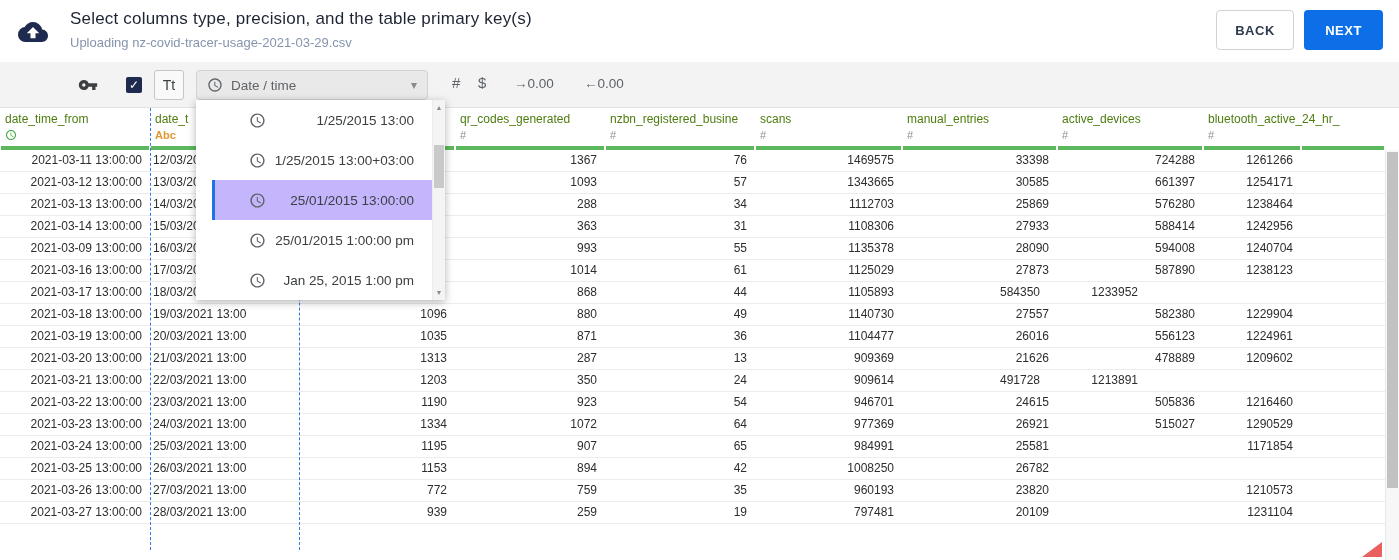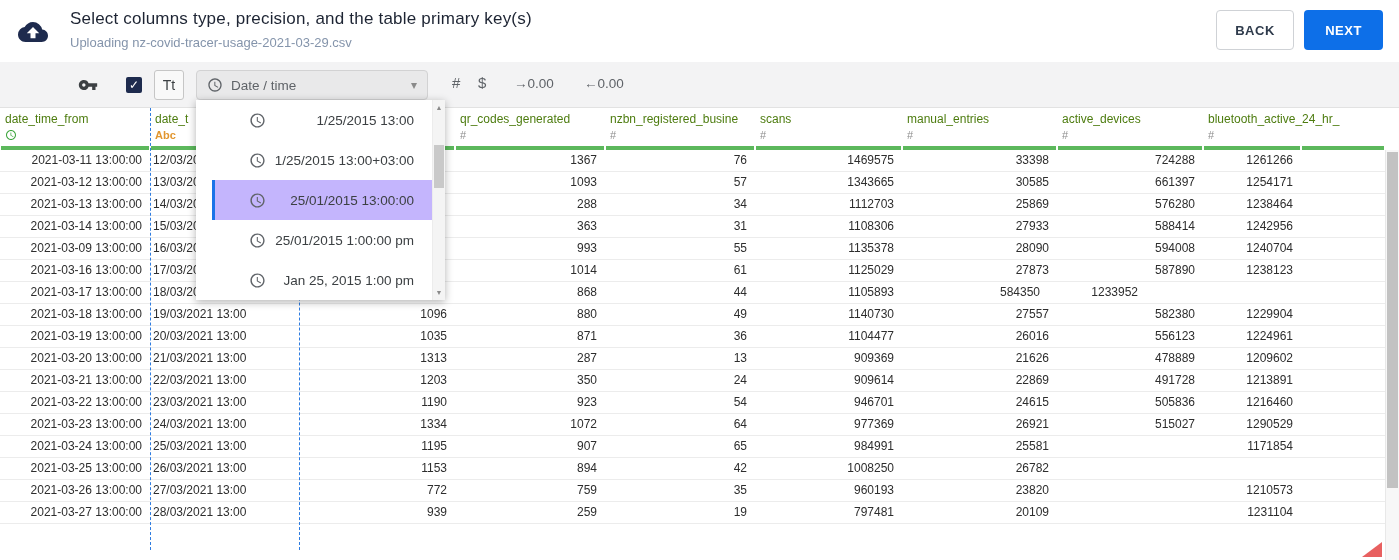--- a/index.html
+++ b/index.html
@@ -307,21 +307,20 @@
           <div class="tcell right" style="width: 98px;">1209602</div>
           <div class="tcell left" style="width: 84px;"></div>
         </div>
         <div class="trow">
           <div class="tcell right" style="width: 150px;">2021-03-21 13:00:00</div>
           <div class="tcell left" style="width: 149px;">22/03/2021 13:00</div>
           <div class="tcell right" style="width: 156px; padding-left: 8px;">1203</div>
           <div class="tcell right" style="width: 150px;">350</div>
           <div class="tcell right" style="width: 150px;">24</div>
           <div class="tcell right" style="width: 147px;">909614</div>
-          <div class="tcell right" style="width: 155px;">22869</div>
           <div class="tcell right" style="width: 146px;">491728</div>
           <div class="tcell right" style="width: 98px;">1213891</div>
           <div class="tcell left" style="width: 84px;"></div>
         </div>
         <div class="trow">
           <div class="tcell right" style="width: 150px;">2021-03-22 13:00:00</div>
           <div class="tcell left" style="width: 149px;">23/03/2021 13:00</div>
           <div class="tcell right" style="width: 156px;">1190</div>
           <div class="tcell right" style="width: 150px;">923</div>
           <div class="tcell right" style="width: 150px;">54</div>

